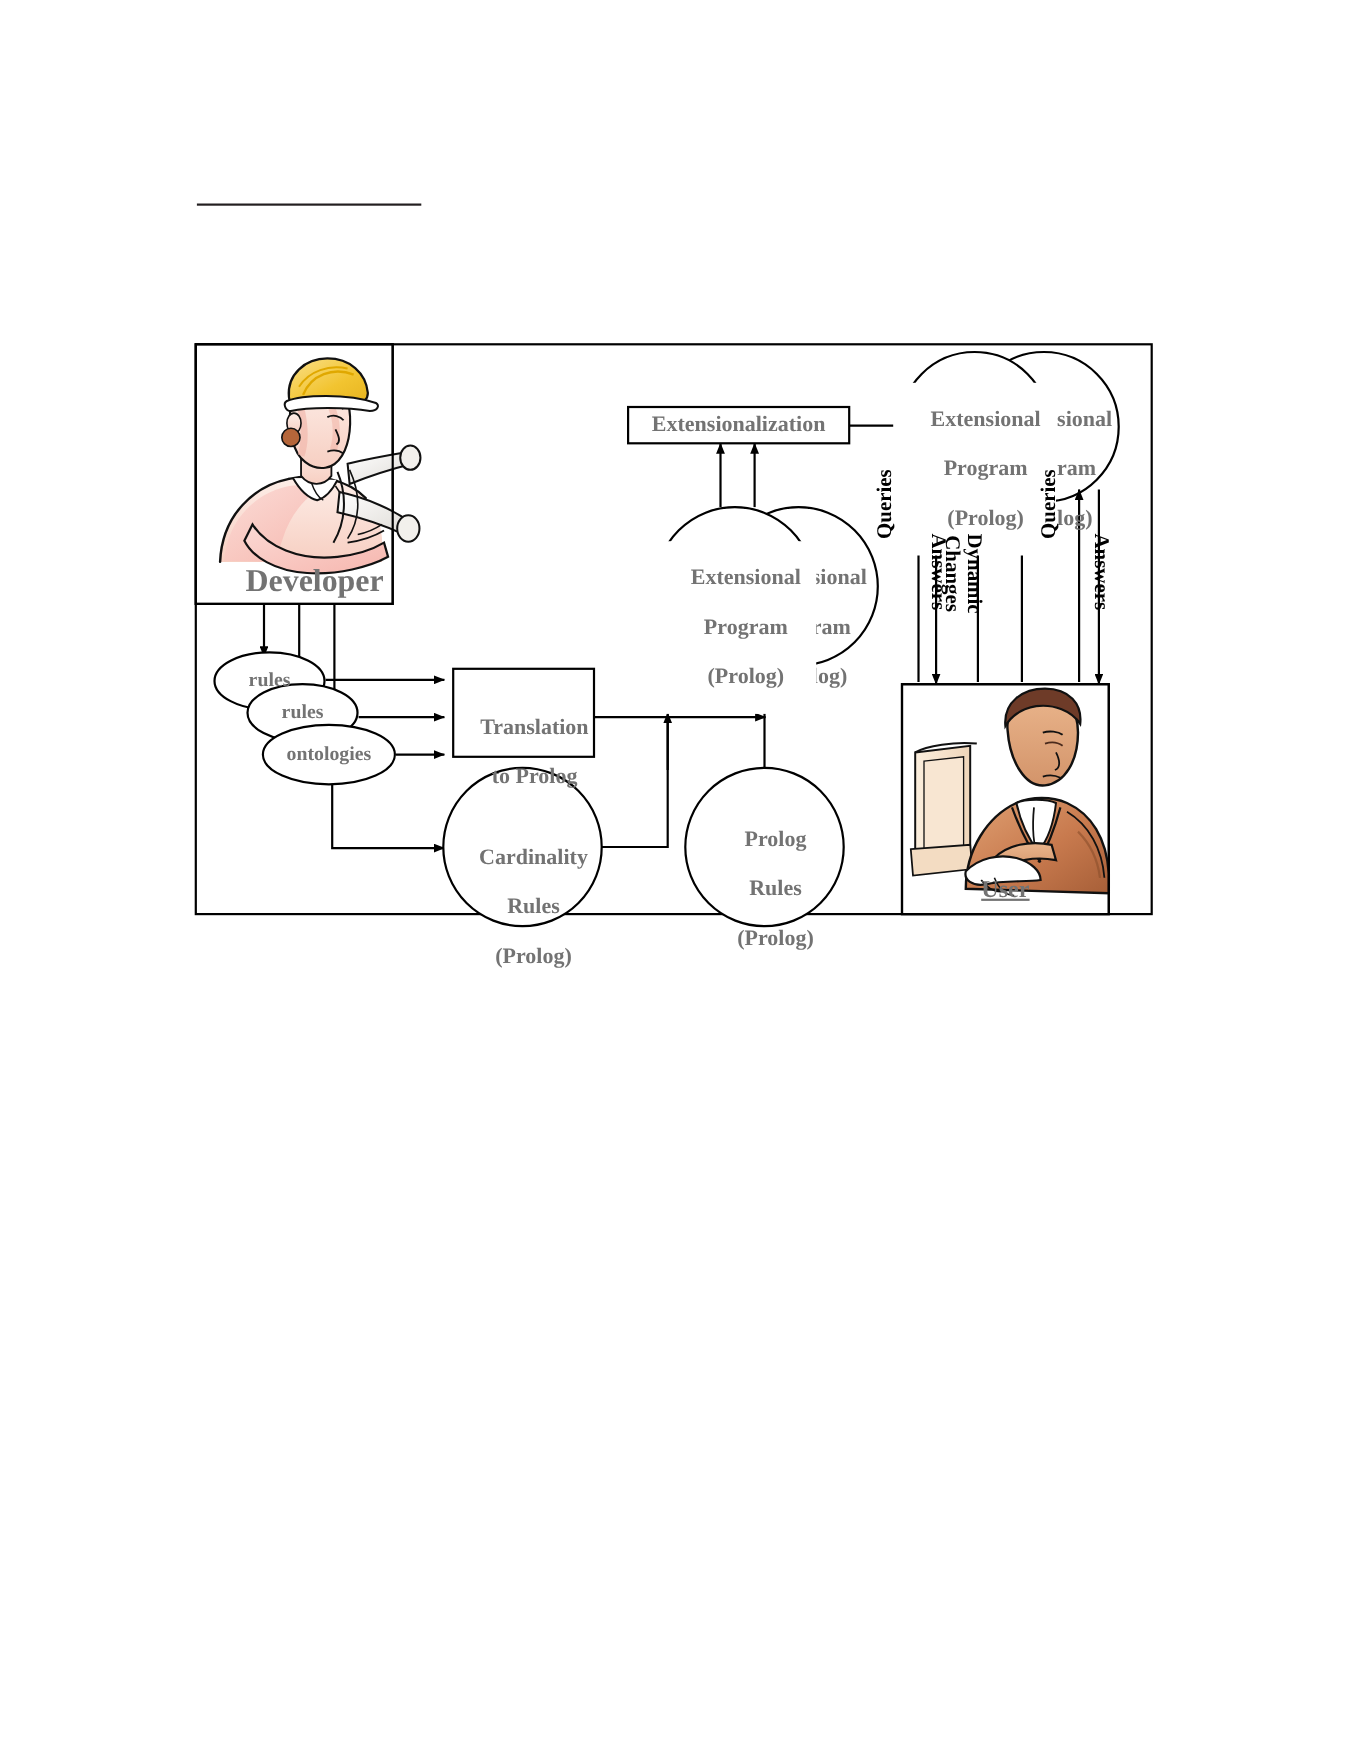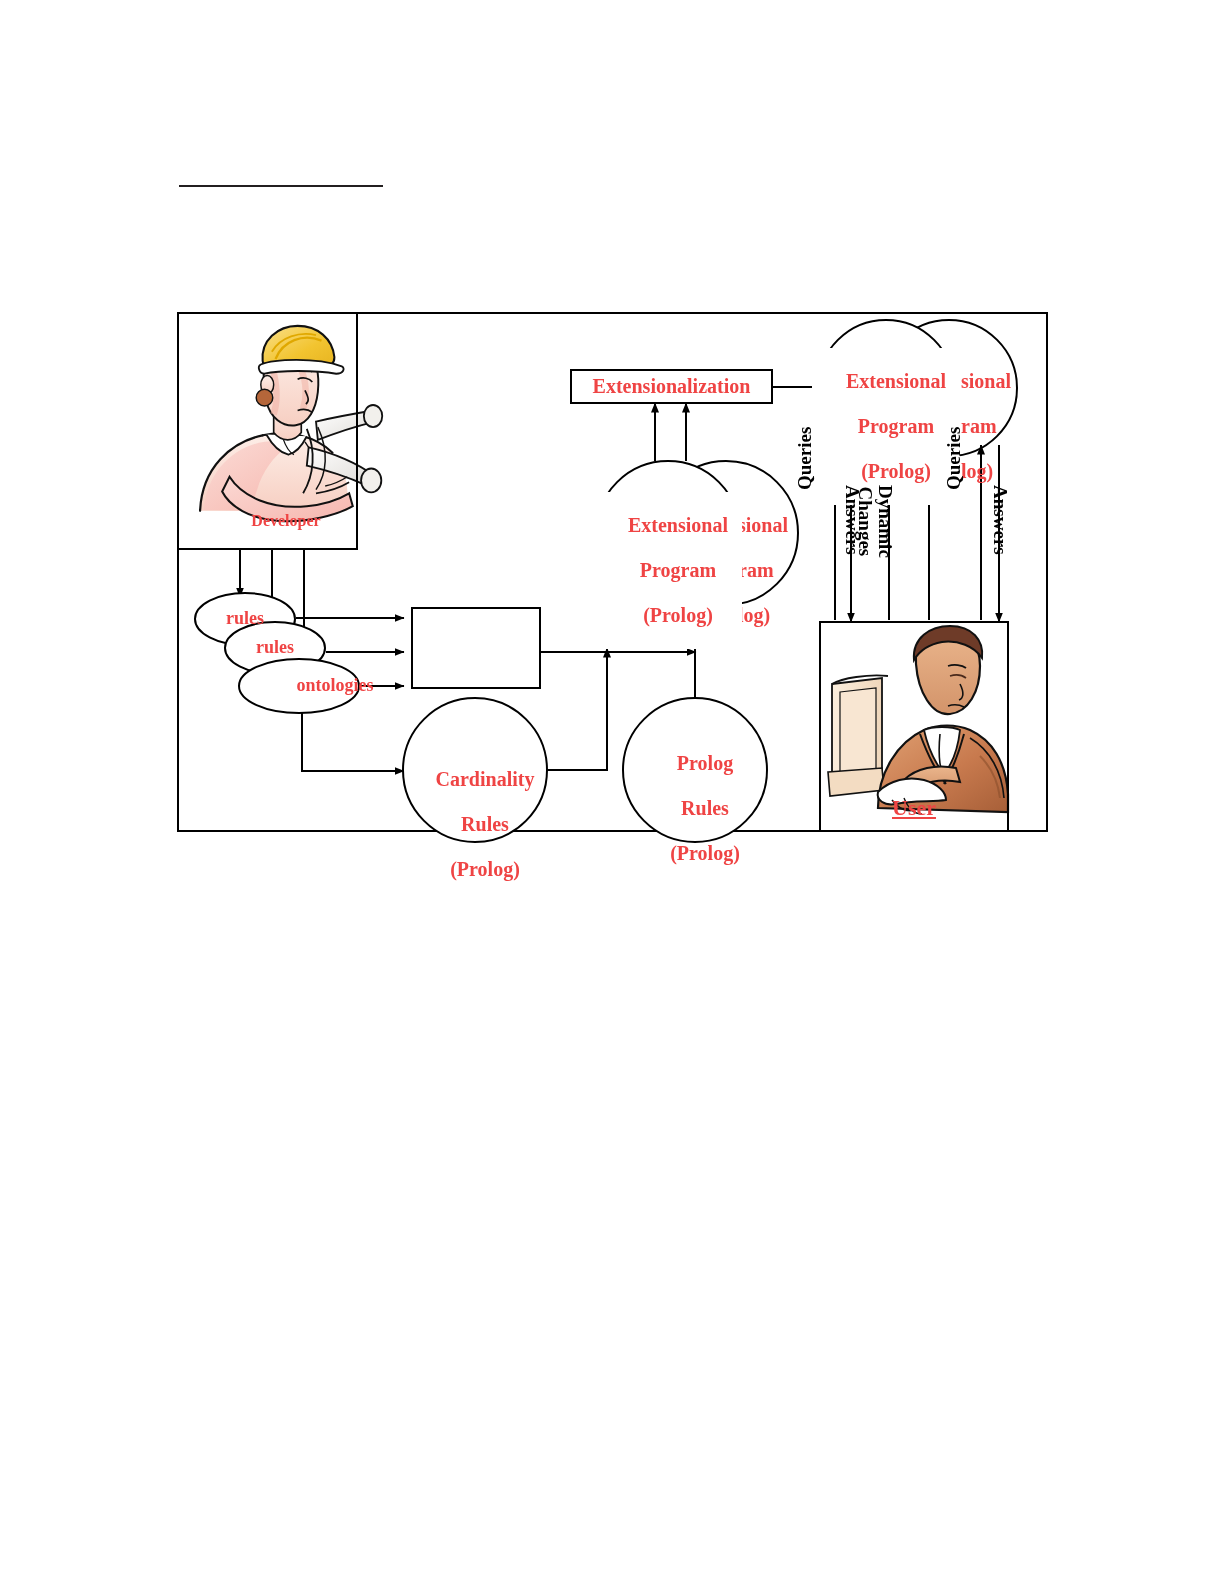--- a/index.html
+++ b/index.html
@@ -32,21 +32,21 @@
   }
   #figure-svg {
     position: absolute;
     left: 0;
     top: 0;
   }
   .lbl {
     position: absolute;
     font-family: "Liberation Serif", "DejaVu Serif", serif;
     font-weight: bold;
-    color: #ef4444;
+    color: #737373;
     text-align: center;
     line-height: 1.12;
     white-space: pre;
     pointer-events: none;
   }
   .vlbl {
     position: absolute;
     font-family: "Liberation Serif", "DejaVu Serif", serif;
     font-weight: bold;
     color: #000000;
@@ -249,28 +249,32 @@
                C112 180, 92 178, 76 182 C64 184, 56 178, 58 170 Z" fill="#ffffff" stroke="#111" stroke-width="2"></path>
       <path d="M72 178 C78 186, 86 190, 94 188" fill="none" stroke="#111" stroke-width="1.6"></path>
       <path d="M84 176 C88 186, 94 192, 102 192" fill="none" stroke="#111" stroke-width="1.4"></path>
 
       <path d="M150 116 C170 128, 182 150, 184 176" fill="none" stroke="#111" stroke-width="1.6"></path>
       <path d="M160 134 C172 146, 178 160, 180 176" fill="none" stroke="#8a4e2c" stroke-width="2" opacity="0.6"></path>
     </g>
     <rect x="820" y="622" width="188" height="209" fill="none" stroke="#000" stroke-width="2"></rect>
   </svg>
 
-  <div class="lbl" style="left:178px; top:512px; width:216px; font-size:16px;">Developer</div>
+  <div class="lbl" style="left:178px; top:512px; width:216px; font-size:29px;">Developer</div>
 
   <div class="lbl" style="left:201px; top:608px; width:88px; font-size:18px;">rules</div>
 
   <div class="lbl" style="left:231px; top:637px; width:88px; font-size:18px;">rules</div>
 
-  <div class="lbl" style="left:239px; top:675px; width:120px; font-size:18px;margin-left:36px;">ontologies</div>
-
+  <div class="lbl" style="left:239px; top:675px; width:120px; font-size:18px;">ontologies</div>
+
+  <div class="lbl" style="left:412px; top:628px; width:128px; font-size:20px;">
+    <span>Translation</span><br>
+    <span>to Prolog</span>
+  </div>
 
   <div class="lbl" style="left:571px; top:375px; width:201px; font-size:20px;">Extensionalization</div>
 
   <div class="lbl" style="left:718px; top:492px; width:110px; font-size:20px; text-align:left;">
     <span>sional</span><br>
     <span>ram</span><br>
     <span>log)</span>
   </div>
 
   <div class="lbl" style="left:594px; top:492px; width:148px; font-size:20px; background:#fff;">

